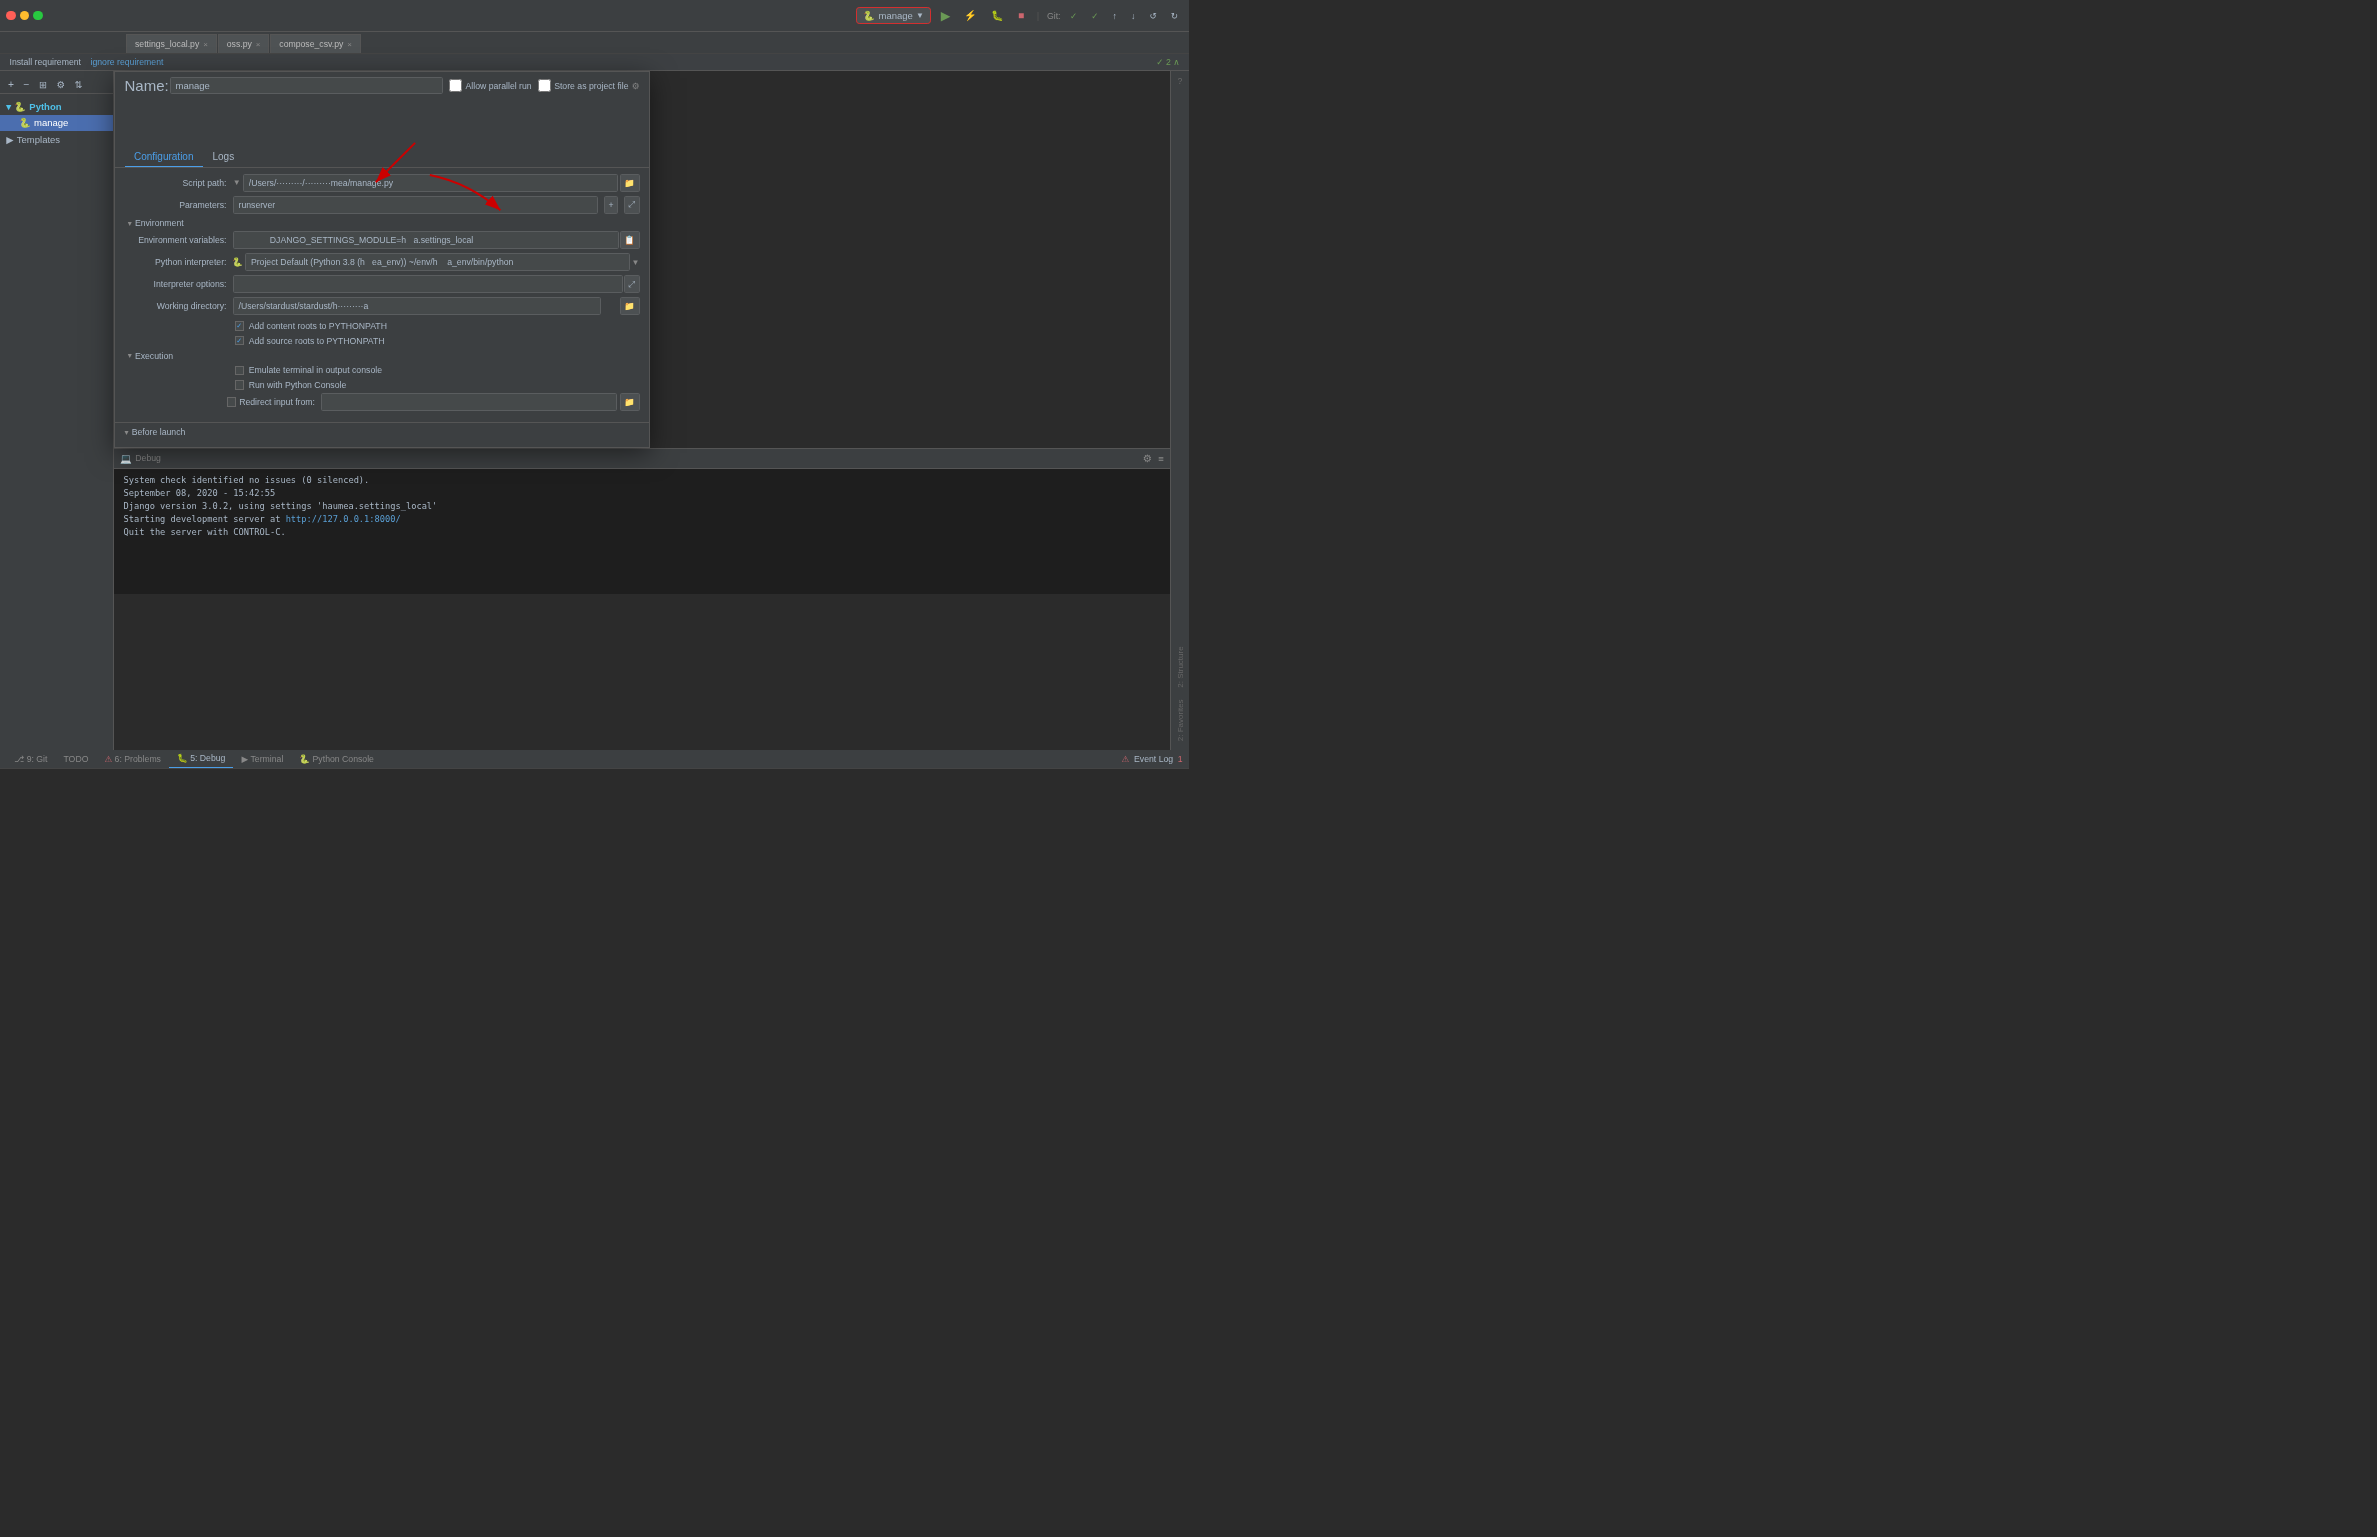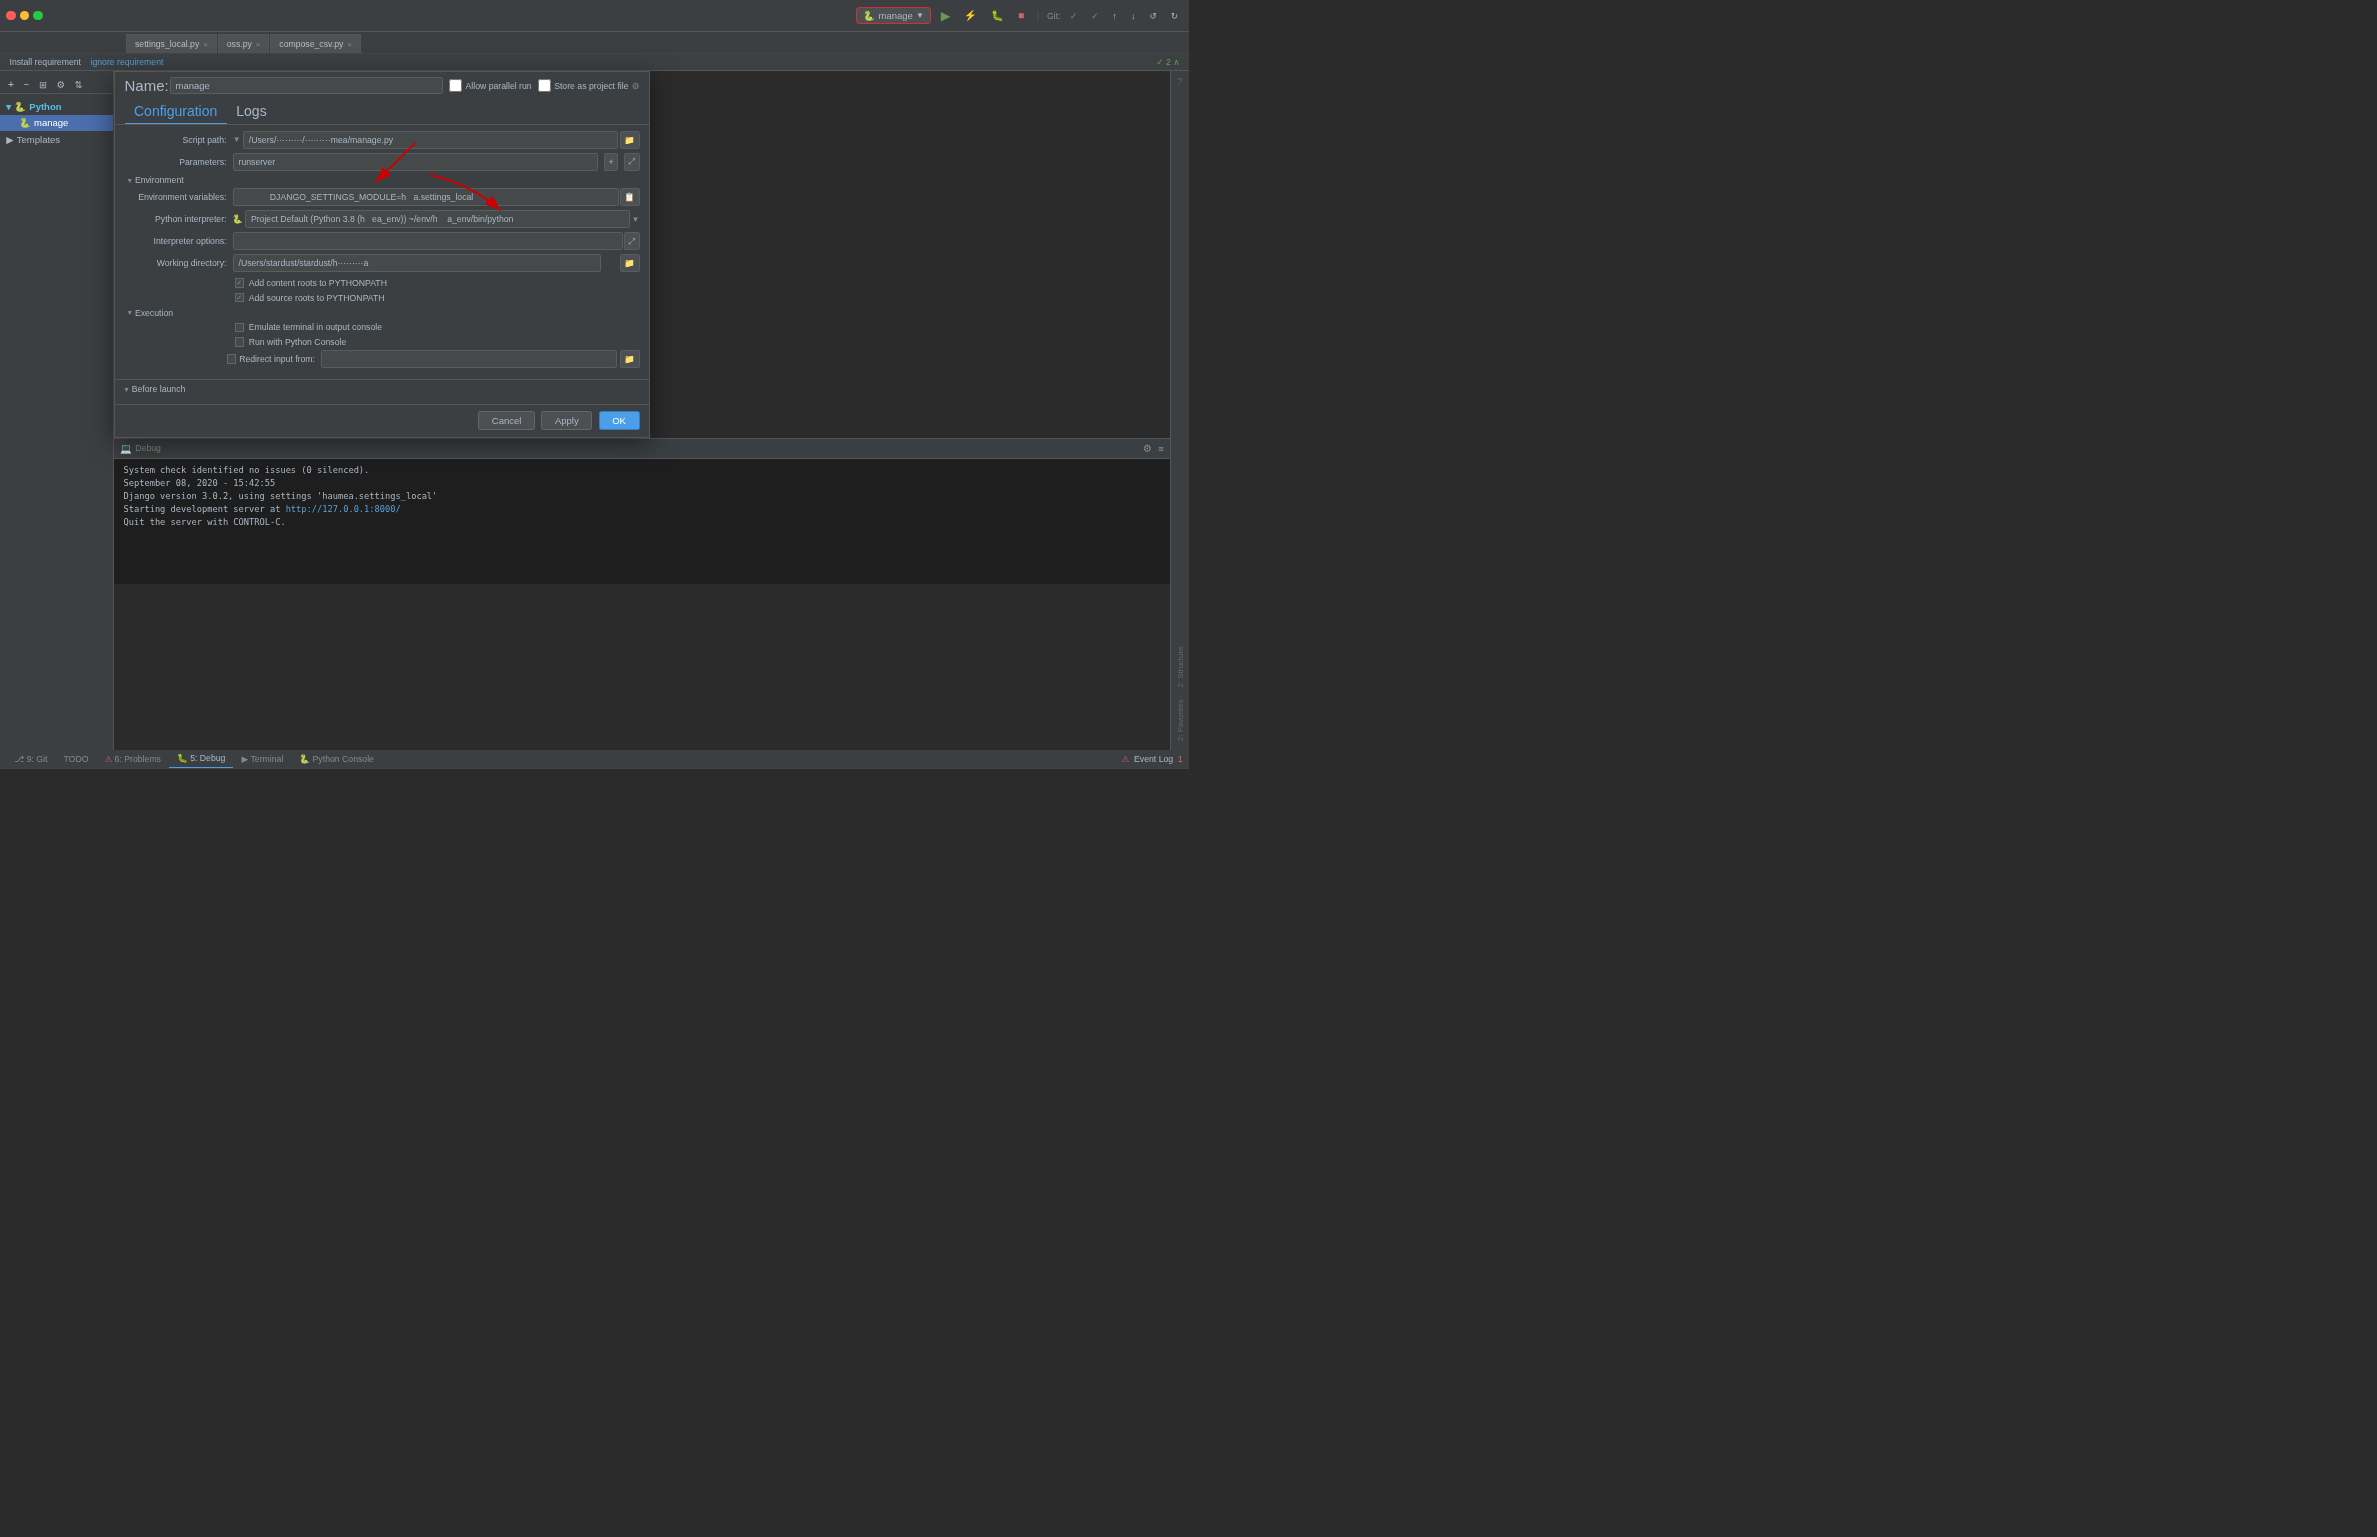--- a/index.html
+++ b/index.html
@@ -220,24 +220,25 @@
 
     
     .dialog-tabs {
       display: flex;
       border-bottom: 0.8px solid #555;
       padding: 0 9.5px;
       gap: 0;
     }
     .dialog-tab {
       padding: 4px 9.5px;
-      font-size: 14px;
+      font-size: 10px;
       color: #a9b7c6;
       cursor: pointer;
       border-bottom: 1.6px solid transparent;
+      margin-top: 48px;
     }
     .dialog-tab.active {
       color: #4b9ee8;
       border-bottom: 1.6px solid #4b9ee8;
     }
 
     
     .config-content {
       padding: 6.3px 9.5px;
     }
@@ -670,25 +671,20 @@
         <svg width="102" height="63" viewBox="0 0 130 80">
           <defs>
             <marker id="arrowhead2" markerWidth="8" markerHeight="6" refX="8" refY="3" orient="auto">
               <polygon points="0 0, 8 3, 0 6" fill="#cc0000"></polygon>
             </marker>
           </defs>
           <path d="M 10 10 Q 60 20, 100 55" stroke="#cc0000" stroke-width="2.5" fill="none" marker-end="url(#arrowhead2)"></path>
         </svg>
       </div>
 
-      <div class="dialog-footer">
-        <button class="dialog-btn">Cancel</button>
-        <button class="dialog-btn">Apply</button>
-        <button class="dialog-btn primary">OK</button>
-      </div>
     </div>
 
     <div class="terminal-area">
       <div class="terminal-toolbar">
         <span style="font-size:9.5px;">💻</span>
         <span style="font-size:8.7px;color:#888;">Debug</span>
         <span class="terminal-gear">⚙</span>
         <span style="color:#888;cursor:pointer;margin-left:3.2px;">≡</span>
       </div>
       <div class="terminal-content">

